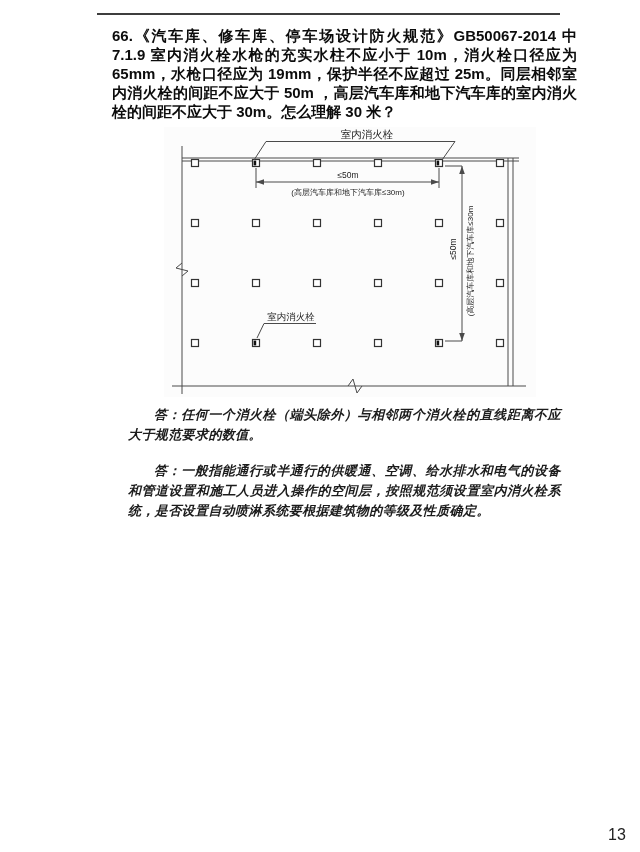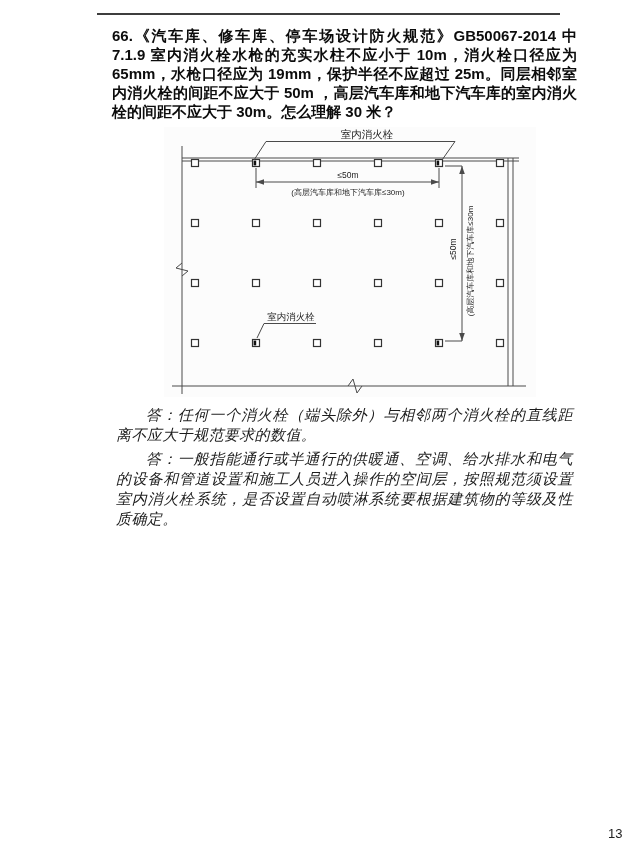--- a/index.html
+++ b/index.html
@@ -8,30 +8,30 @@
     font-family:"Liberation Sans",sans-serif;color:#111;overflow:hidden;
   }
   .header-rule{position:absolute;left:97px;top:13px;width:463px;height:2px;background:#3d3d3d;}
   .content{position:absolute;left:112px;top:21px;width:465px;padding-top:5px;}
   .question{
     font-family:"Liberation Sans",sans-serif;font-weight:700;
     font-size:15px;line-height:19px;text-align:justify;margin:0;color:#0c0c0c;
   }
   .answer{
     font-family:"Liberation Serif",serif;font-style:italic;
-    font-size:15px;line-height:20px;text-align:justify;text-indent:2em;
-    margin:4px;color:#1c1c1c;letter-spacing:0.4px;
+    font-size:13px;line-height:20px;text-align:justify;text-indent:2em;
+    margin:16px;color:#1c1c1c;letter-spacing:0.4px;font-weight:bold;
   }
   .mt8{margin-top:8px;} .mt7{margin-top:7px;}
   .mt4{margin-top:4px;} .mt3{margin-top:3px;}
   .fig-wrap{position:relative;height:270px;margin:6px 0 0 0;}
   .fig-svg{position:absolute;left:52px;top:0;background:#fcfcfc;}
   .fig-svg text{font-family:"Liberation Sans",sans-serif;fill:#222;}
   .page-number{
-    position:absolute;left:608px;top:826px;font-size:13px;color:#222;
+    position:absolute;left:608px;top:826px;font-size:16px;color:#222;
     font-family:"Liberation Sans",sans-serif;
   }
 </style>
 </head>
 <body>
 
 <div class="header-rule"></div>
 
 <div class="content">
 

